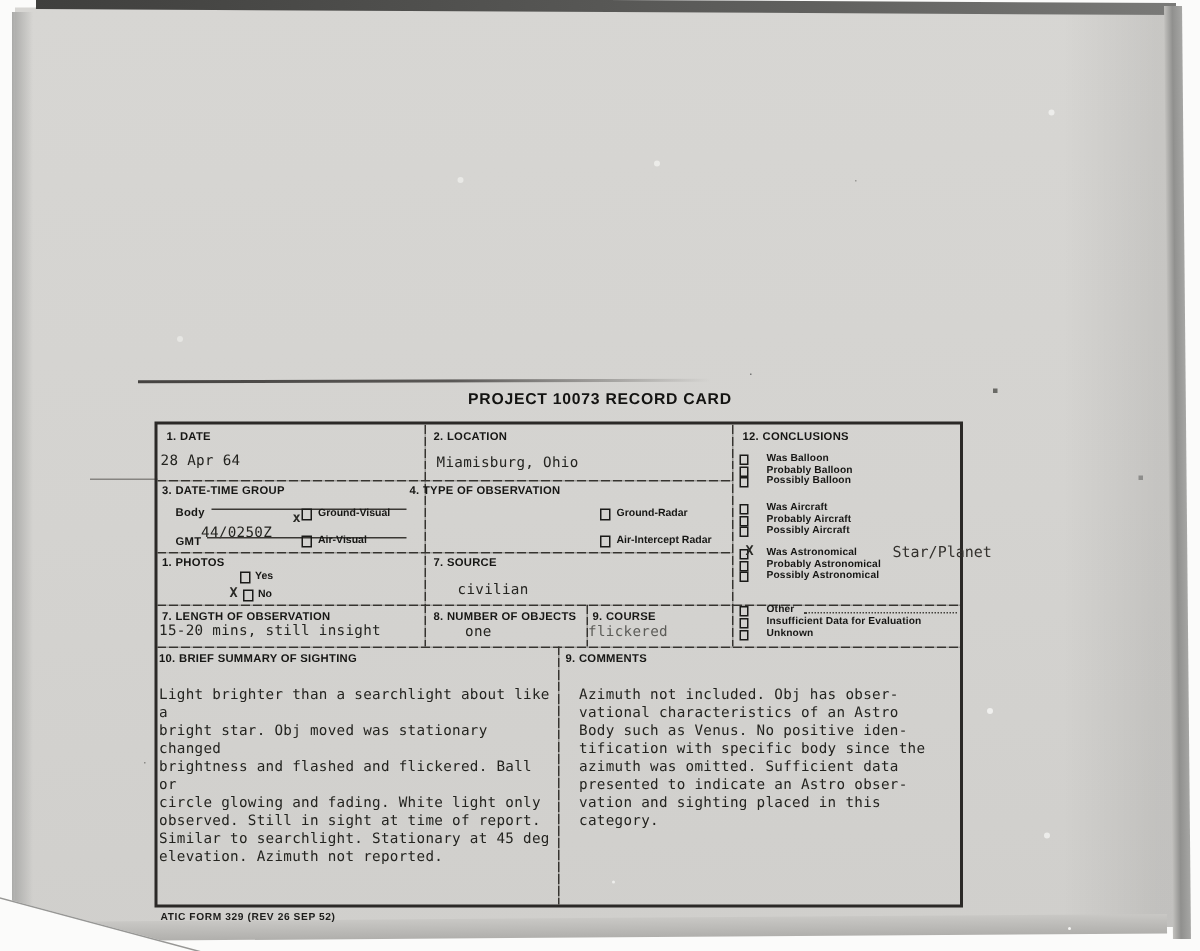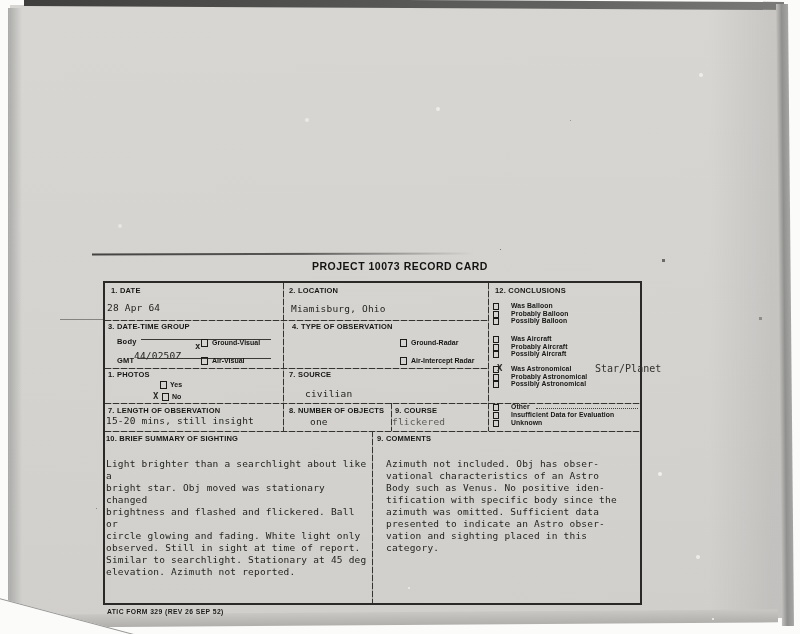--- a/index.html
+++ b/index.html
@@ -110,21 +110,21 @@
     <div class="lbl" style="left:184px;top:4px">2. LOCATION</div>
     <div class="typed" style="left:186px;top:20px">Miamisburg, Ohio</div>
 
     <div class="lbl" style="left:3px;top:40px">3. DATE-TIME GROUP</div>
     <div class="lbl" style="left:12px;top:55px">Body</div>
     <div class="rule local-rule"></div>
     <div class="lbl" style="left:12px;top:74px">GMT</div>
     <div class="typed" style="left:29px;top:67px">44/0250Z</div>
     <div class="rule gmt-rule"></div>
 
-    <div class="lbl" style="left:187px;top:40px">4. TYPE OF OBSERVATION</div>
+    <div class="lbl" style="left:168px;top:40px">4. TYPE OF OBSERVATION</div>
     <div class="cb" style="left:96px;top:56px"></div>
     <div class="xmark" style="left:90px;top:59px">x</div>
     <div class="cb-lbl" style="left:107px;top:56px">Ground-Visual</div>
     <div class="cb" style="left:295px;top:56px"></div>
     <div class="cb-lbl" style="left:306px;top:56px">Ground-Radar</div>
     <div class="cb" style="left:96px;top:74px"></div>
     <div class="cb-lbl" style="left:107px;top:74px">Air-Visual</div>
     <div class="cb" style="left:295px;top:74px"></div>
     <div class="cb-lbl" style="left:306px;top:74px">Air-Intercept Radar</div>
 

